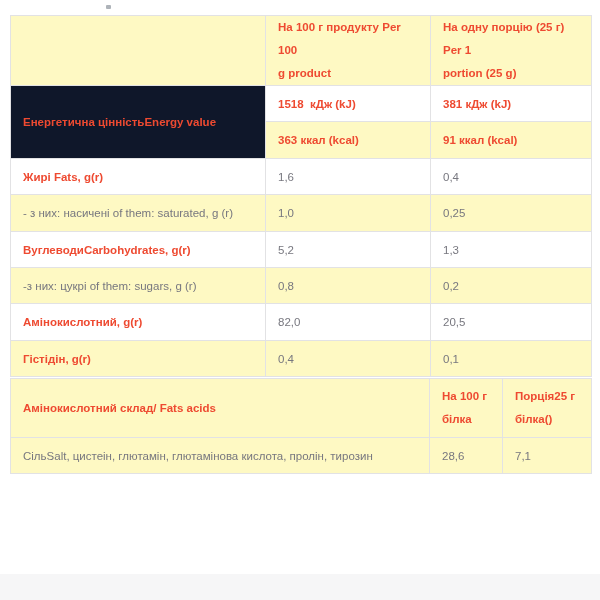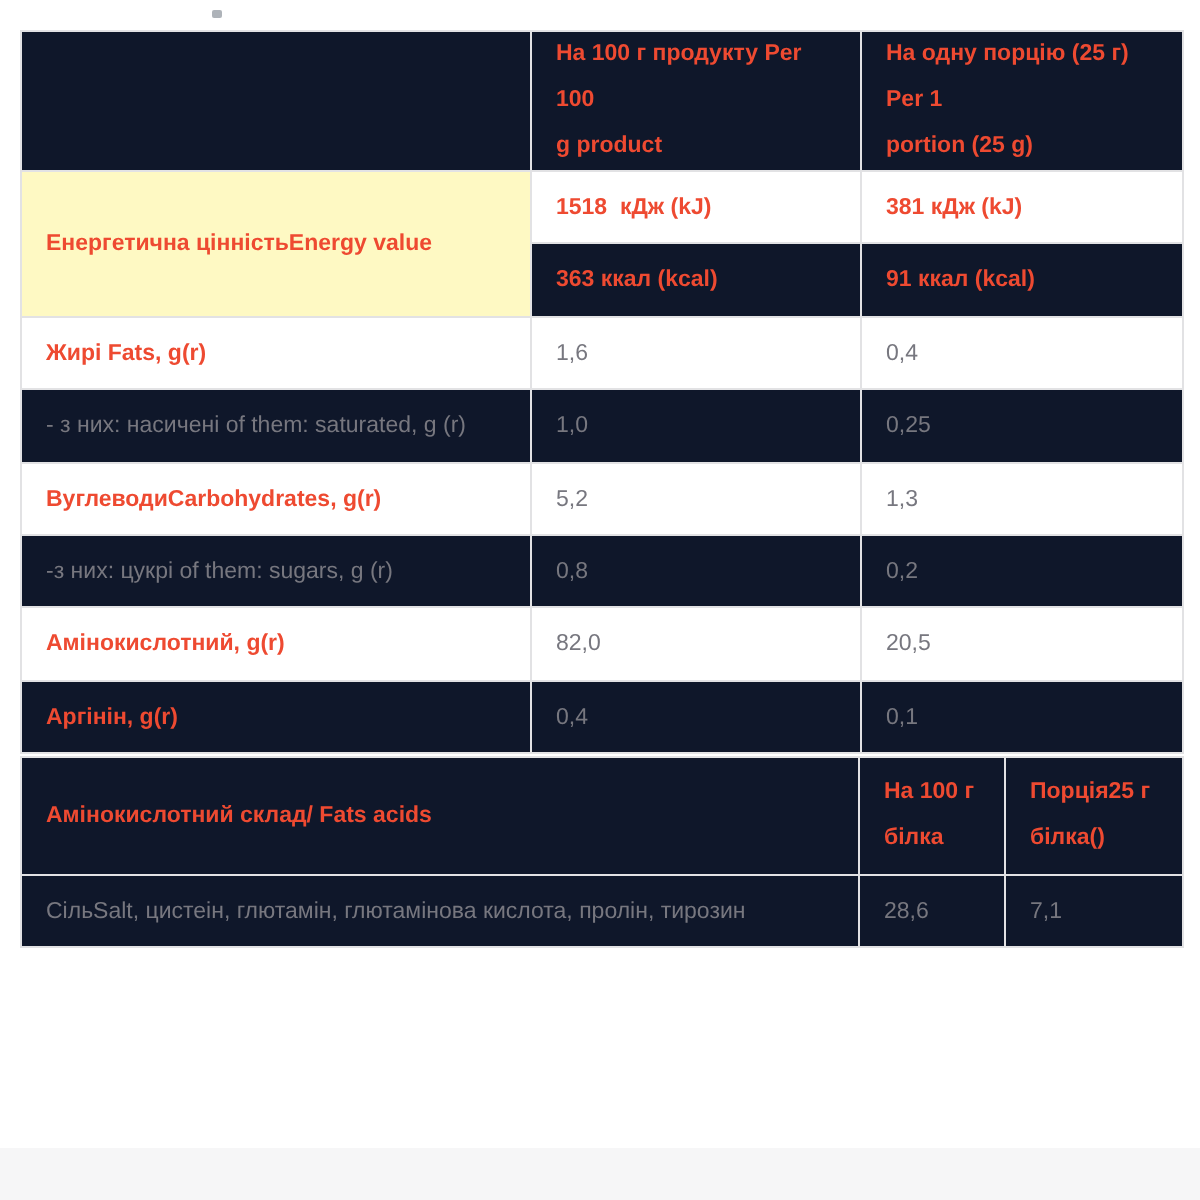--- a/index.html
+++ b/index.html
@@ -20,22 +20,22 @@
   .t td {
     border: 1px solid #e2e2e4;
     padding: 0 12px;
     font-size: 11.5px;
     vertical-align: middle;
     overflow: hidden;
   }
   .nowrap { white-space: nowrap; }
   .red  { color: #ee4a31; font-weight: 600; }
   .gray { color: #77777f; font-weight: 400; }
-  tr.stripe > td { background: #0f172a; }
-  td.white-cell { background: #fef9c3; }
+  tr.stripe > td { background: #fef9c3; }
+  td.white-cell { background: #0f172a; }
   .ml { line-height: 23px; white-space: pre-line; }
   .top { vertical-align: top; padding-top: 10px; }
   .top2 { vertical-align: top; padding-top: 11px; }
 
   #t-nutrition { left: 10px; top: 15px; }
   #t-amino     { left: 10px; top: 378px; }
 
   .stray {
     position: absolute; left: 106px; top: 5px;
     width: 5px; height: 4px; background: #9aa0a8;
@@ -95,21 +95,21 @@
       <td class="gray nowrap">-з них: цукрі of them: sugars, g (r)</td>
       <td class="gray nowrap">0,8</td>
       <td class="gray nowrap">0,2</td>
     </tr>
     <tr style="height:37px">
       <td class="red nowrap">Амінокислотний, g(r)</td>
       <td class="gray nowrap">82,0</td>
       <td class="gray nowrap">20,5</td>
     </tr>
     <tr class="stripe" style="height:36px">
-      <td class="red nowrap">Аргінін, g(r)</td>
+      <td class="red nowrap">Гістідін, g(r)</td>
       <td class="gray nowrap">0,4</td>
       <td class="gray nowrap">0,1</td>
     </tr>
   </tbody>
     </table>
 
   <table class="t" id="t-amino">
     <colgroup>
       <col style="width:419px">
         <col style="width:73px">

